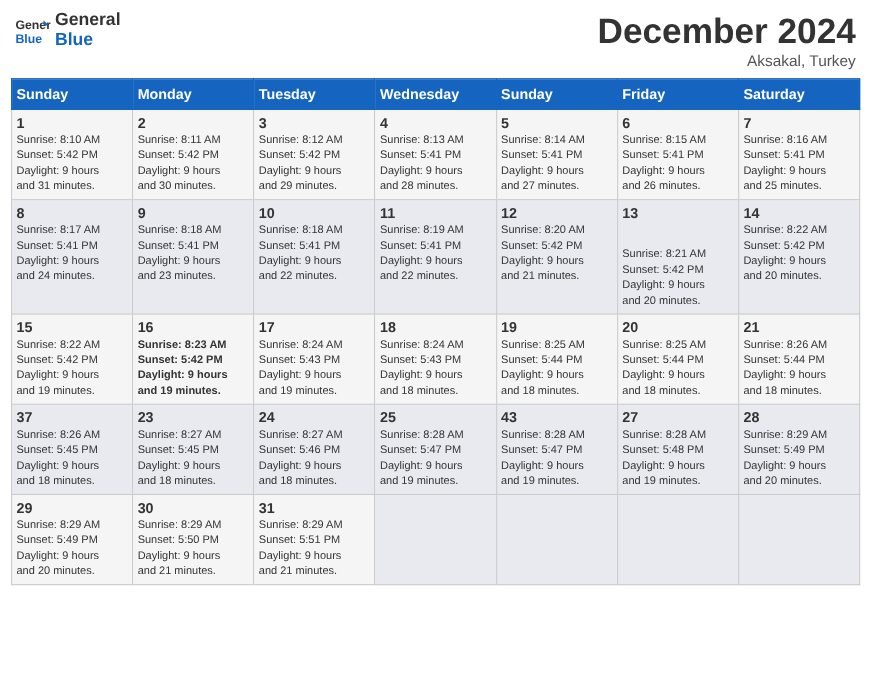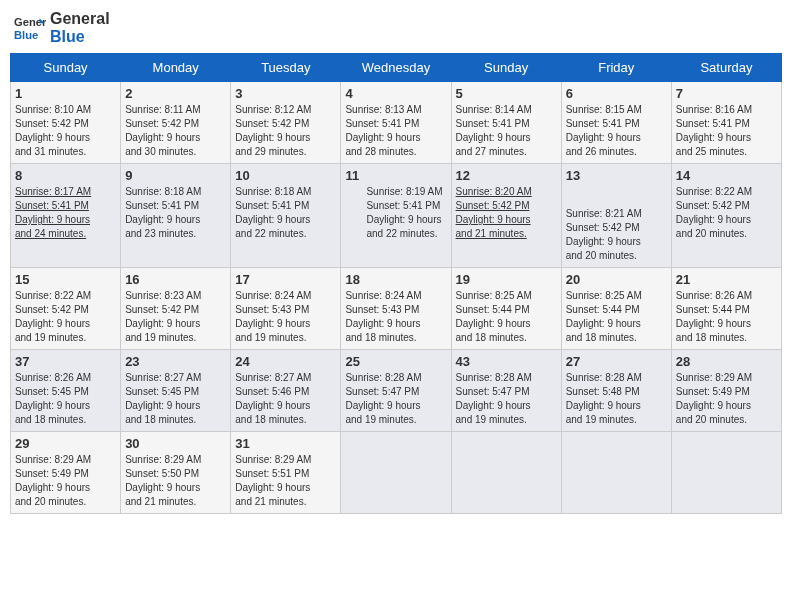--- a/index.html
+++ b/index.html
@@ -40,23 +40,23 @@
     }
     table {
       width: 100%;
       border-collapse: collapse;
       font-size: 10.5px;
     }
     thead th {
       background: #1565c0;
       color: #fff;
       padding: 6px 4px;
-      text-align: center;
+      text-align: left;
       font-size: 13px;
-      font-weight: normal;
+      font-weight: bold;
       border: 1px solid #1565c0;
     }
     tbody td {
       border: 1px solid #ccc;
       vertical-align: top;
       padding: 4px;
       width: 14.28%;
       min-height: 80px;
       background: #fff;
     }
@@ -90,20 +90,24 @@
     <svg class="logo-icon" viewBox="0 0 40 40" xmlns="http://www.w3.org/2000/svg">
       <text x="0" y="18" font-size="14" font-weight="bold" fill="#333">General</text>
       <text x="0" y="34" font-size="14" font-weight="bold" fill="#1565c0">Blue</text>
       <polygon points="32,8 38,14 32,14" fill="#1565c0"></polygon>
     </svg>
     <div style="display:flex;flex-direction:column;line-height:1.1;">
       <span style="font-size:16px;font-weight:bold;color:#333;">General</span>
       <span style="font-size:16px;font-weight:bold;color:#1565c0;">Blue</span>
     </div>
   </div>
+  <div class="title-block">
+    <div class="month-title">December 2024</div>
+    <div class="location">Aksakal, Turkey</div>
+  </div>
 </div>
 
 <table>
   <thead>
     <tr>
     <th>Sunday</th>
         <th>Monday</th>
         <th>Tuesday</th>
         <th>Wednesday</th>
         <th>Sunday</th>
@@ -159,49 +163,49 @@
           <span class="day-num">7</span>
           <div class="day-info" style="white-space: pre-line;">Sunrise: 8:16 AM
 Sunset: 5:41 PM
 Daylight: 9 hours
 and 25 minutes.</div>
         </td>
       </tr>
       <tr>
         <td>
           <span class="day-num">8</span>
-          <div class="day-info" style="white-space: pre-line; text-decoration: underline;">Sunrise: 8:17 AM
+          <div class="day-info" style="white-space: pre-line;">Sunrise: 8:17 AM
 Sunset: 5:41 PM
 Daylight: 9 hours
 and 24 minutes.</div>
         </td>
         <td>
           <span class="day-num">9</span>
           <div class="day-info" style="white-space: pre-line;">Sunrise: 8:18 AM
 Sunset: 5:41 PM
 Daylight: 9 hours
 and 23 minutes.</div>
         </td>
         <td>
           <span class="day-num">10</span>
           <div class="day-info" style="white-space: pre-line;">Sunrise: 8:18 AM
 Sunset: 5:41 PM
 Daylight: 9 hours
 and 22 minutes.</div>
         </td>
         <td>
           <span class="day-num">11</span>
-          <div class="day-info" style="white-space: pre-line; margin-left: 21px;">Sunrise: 8:19 AM
+          <div class="day-info" style="white-space: pre-line;">Sunrise: 8:19 AM
 Sunset: 5:41 PM
 Daylight: 9 hours
 and 22 minutes.</div>
         </td>
         <td>
           <span class="day-num">12</span>
-          <div class="day-info" style="white-space: pre-line; text-decoration: underline;">Sunrise: 8:20 AM
+          <div class="day-info" style="white-space: pre-line;">Sunrise: 8:20 AM
 Sunset: 5:42 PM
 Daylight: 9 hours
 and 21 minutes.</div>
         </td>
         <td>
           <span class="day-num">13</span>
           <div class="day-info" style="white-space: pre-line; margin-top: 24px;">Sunrise: 8:21 AM
 Sunset: 5:42 PM
 Daylight: 9 hours
 and 20 minutes.</div>
@@ -217,21 +221,21 @@
       <tr>
         <td>
           <span class="day-num">15</span>
           <div class="day-info" style="white-space: pre-line;">Sunrise: 8:22 AM
 Sunset: 5:42 PM
 Daylight: 9 hours
 and 19 minutes.</div>
         </td>
         <td>
           <span class="day-num">16</span>
-          <div class="day-info" style="white-space: pre-line;">Sunrise: 8:23 AM
+          <div class="day-info" style="white-space: pre-line; font-weight: bold;">Sunrise: 8:23 AM
 Sunset: 5:42 PM
 Daylight: 9 hours
 and 19 minutes.</div>
         </td>
         <td>
           <span class="day-num">17</span>
           <div class="day-info" style="white-space: pre-line;">Sunrise: 8:24 AM
 Sunset: 5:43 PM
 Daylight: 9 hours
 and 19 minutes.</div>

